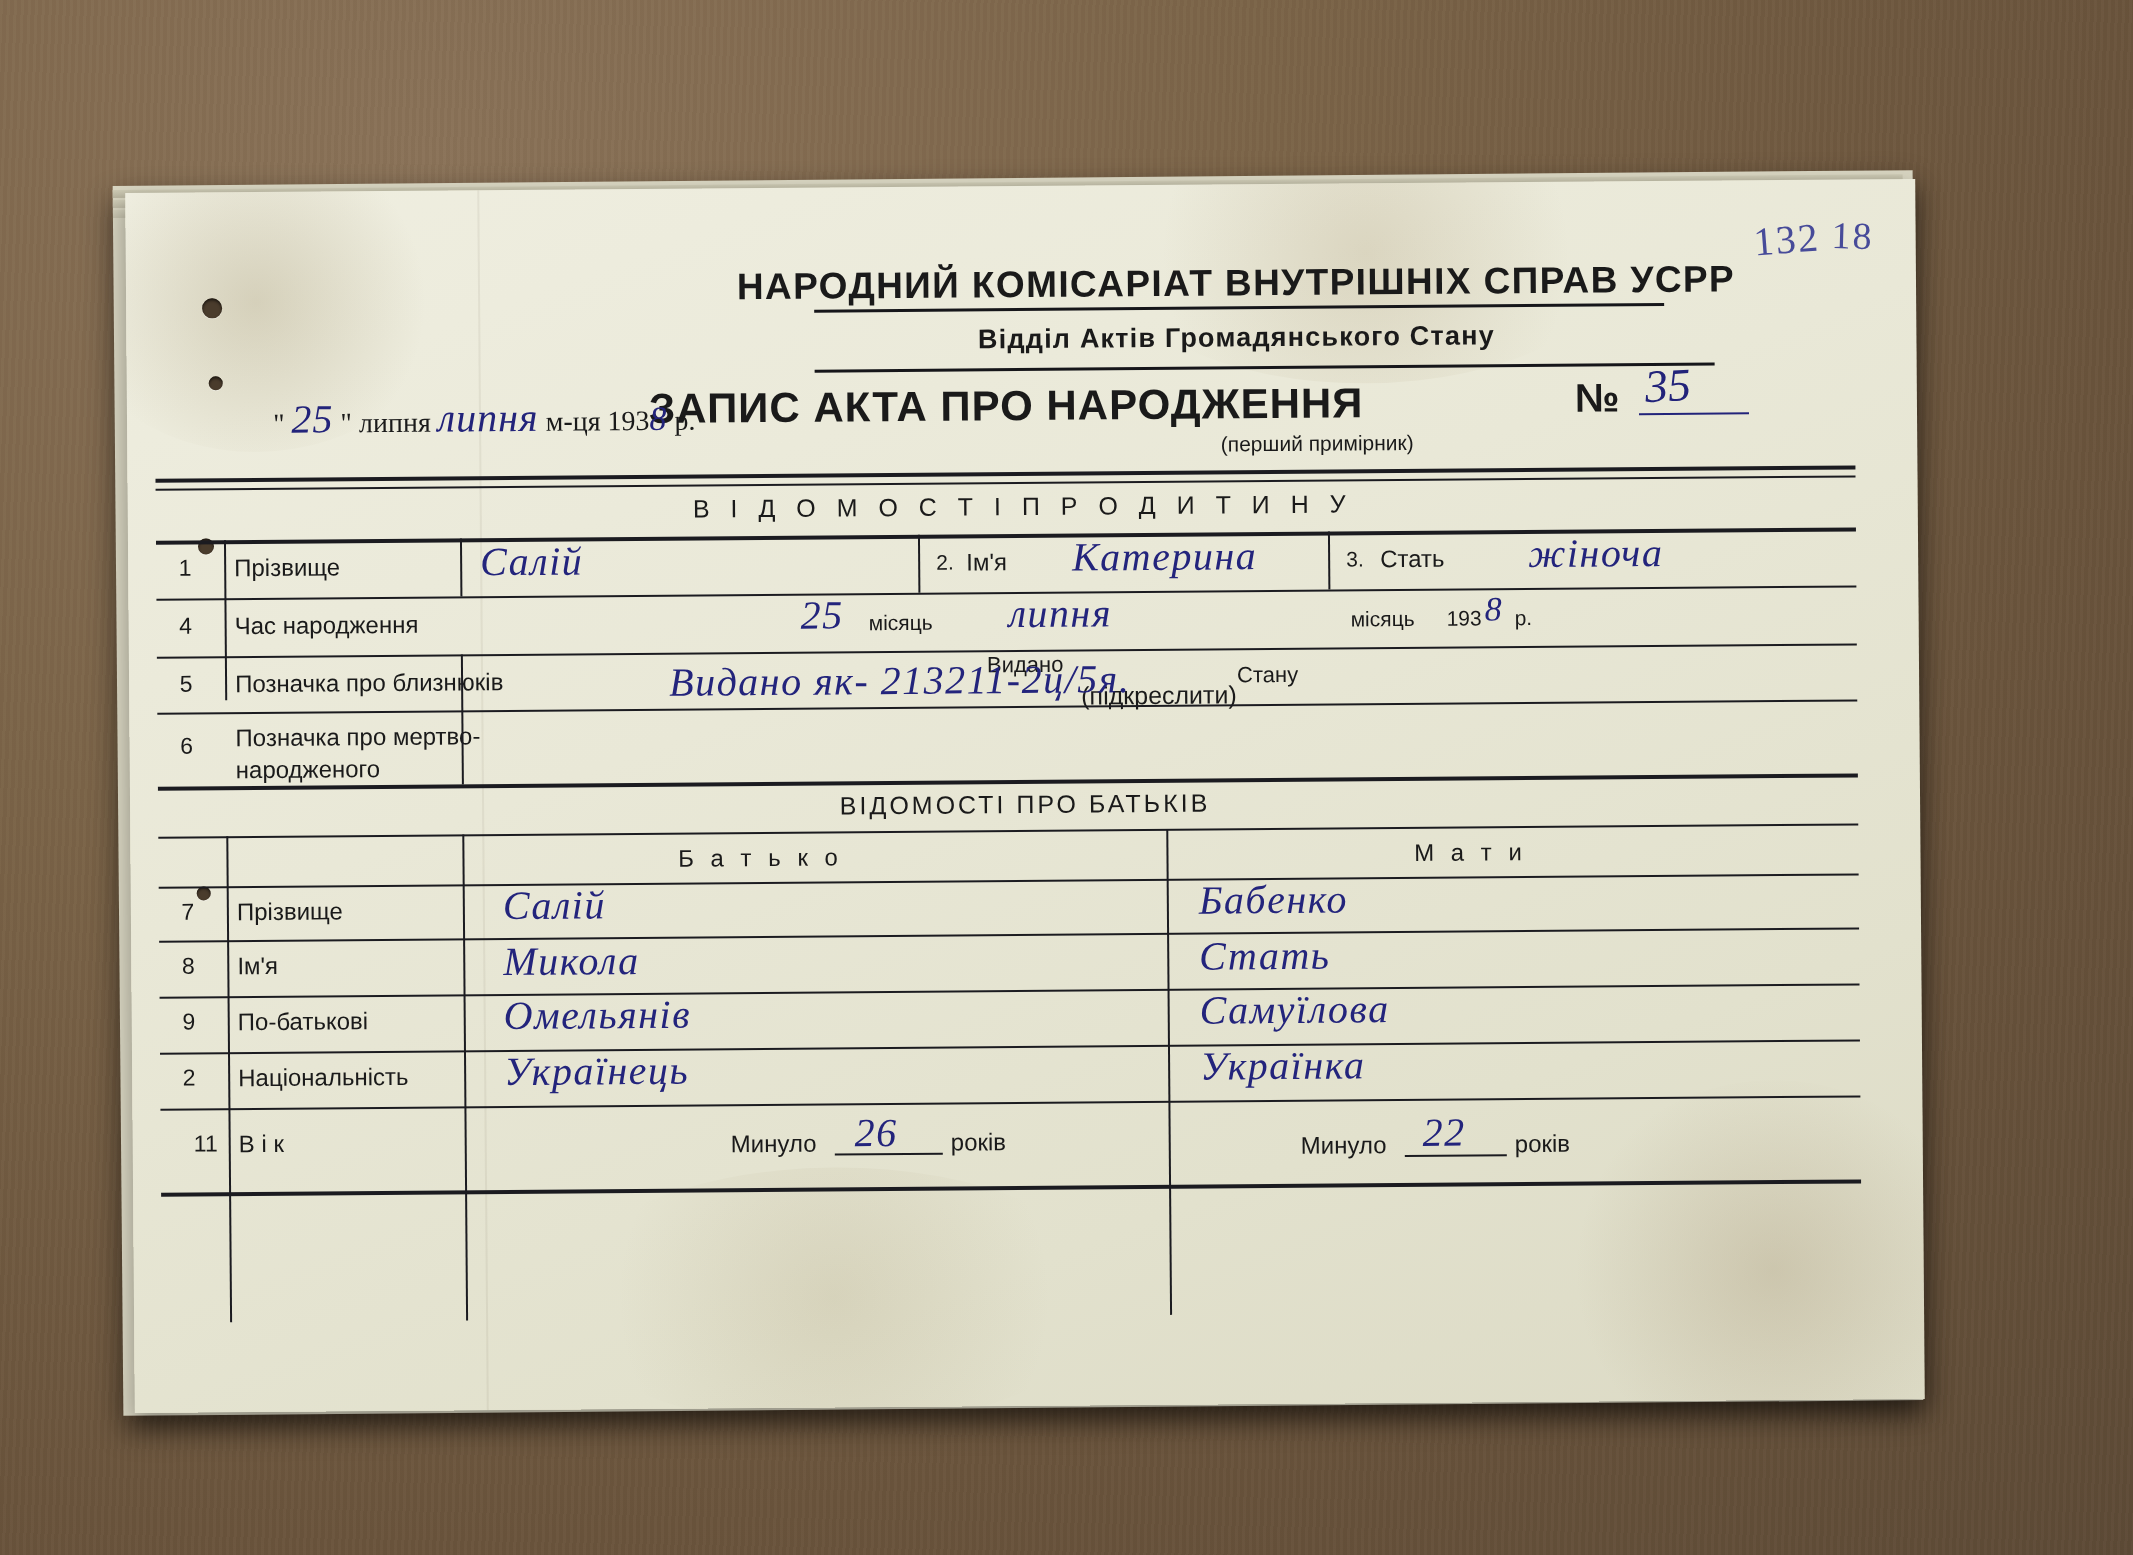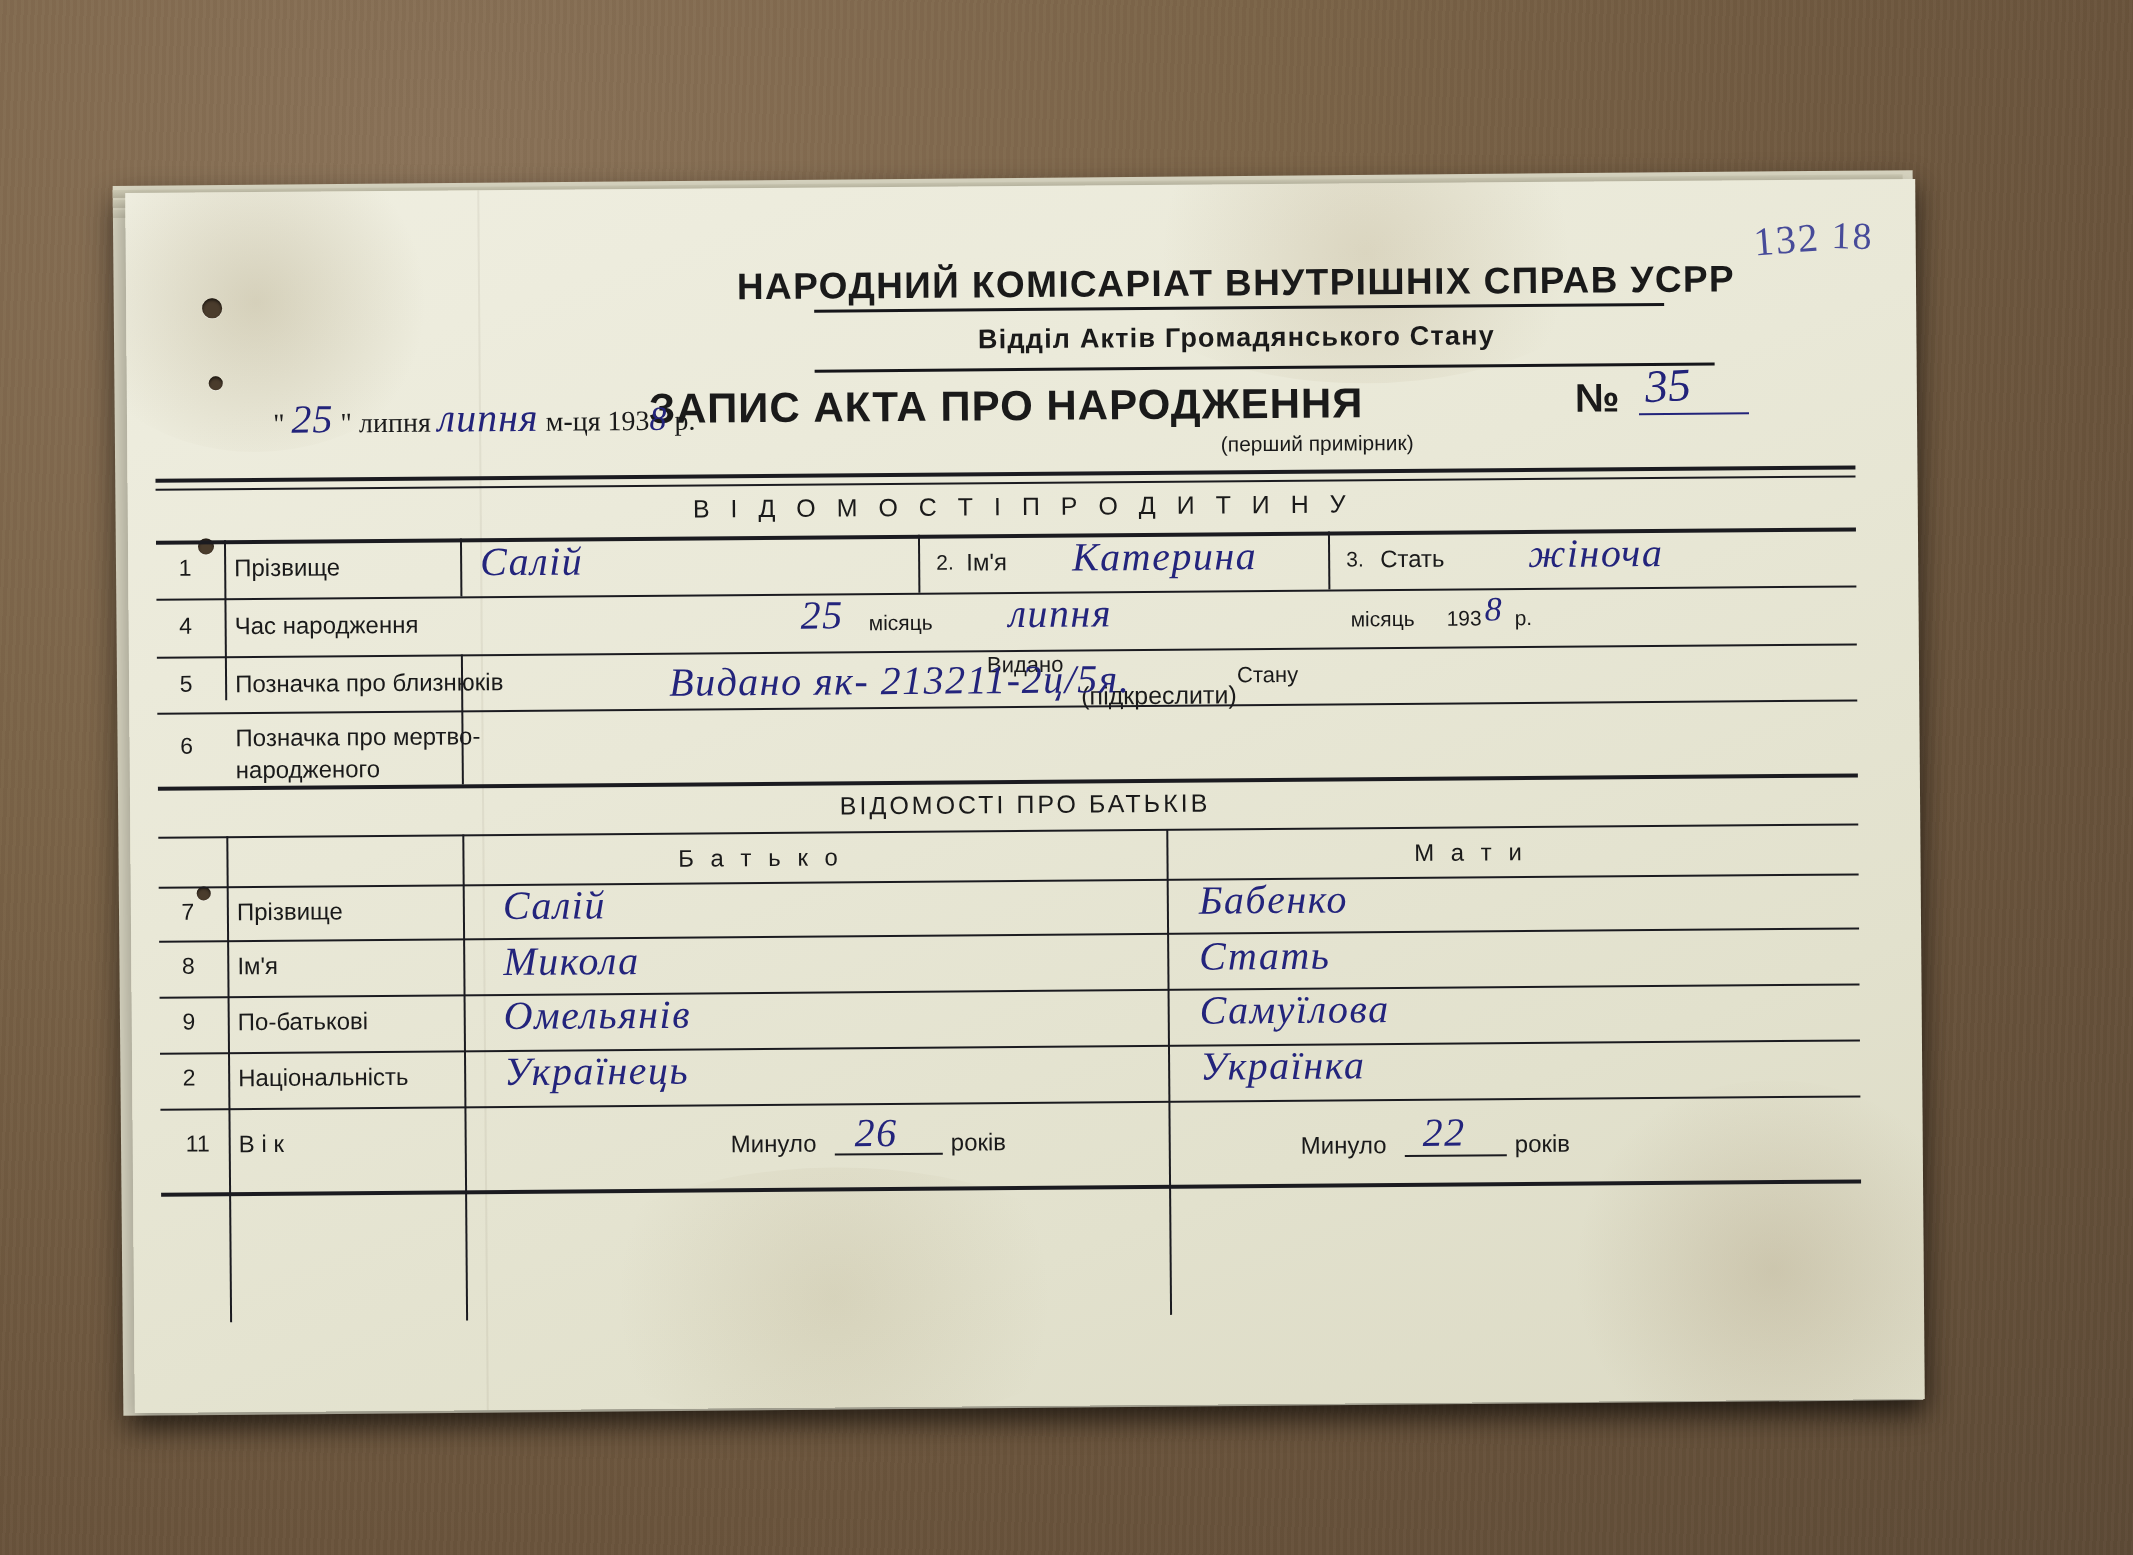--- a/index.html
+++ b/index.html
@@ -349,21 +349,21 @@
     <div class="handw hand-lg" style="left:372px;top:802px;">Омельянів</div>
     <div class="handw hand-lg" style="left:1068px;top:802px;">Самуїлова</div>
     <div class="hline" style="left:28px;top:860px;width:1700px;"></div>
 
     <div class="cellnum" style="left:34px;top:872px;">2</div>
     <div class="celllabel" style="left:106px;top:872px;">Національність</div>
     <div class="handw hand-lg" style="left:372px;top:858px;">Українець</div>
     <div class="handw hand-lg" style="left:1068px;top:858px;">Українка</div>
     <div class="hline" style="left:28px;top:916px;width:1700px;"></div>
 
-    <div class="cellnum" style="left:42px;top:938px;">11</div>
+    <div class="cellnum" style="left:50px;top:938px;">11</div>
     <div class="celllabel" style="left:106px;top:938px;">В і к</div>
     <div class="small" style="left:598px;top:942px;font-size:24px;">Минуло</div>
     <div class="handw hand-lg" style="left:722px;top:922px;">26</div>
     <div class="small" style="left:818px;top:942px;font-size:24px;">років</div>
     <div class="small" style="left:1168px;top:948px;font-size:24px;">Минуло</div>
     <div class="handw hand-lg" style="left:1290px;top:926px;">22</div>
     <div class="small" style="left:1382px;top:948px;font-size:24px;">років</div>
 
     <div class="hline" style="left:702px;top:966px;width:108px;height:2px;"></div>
     <div class="hline" style="left:1272px;top:972px;width:102px;height:2px;"></div>

